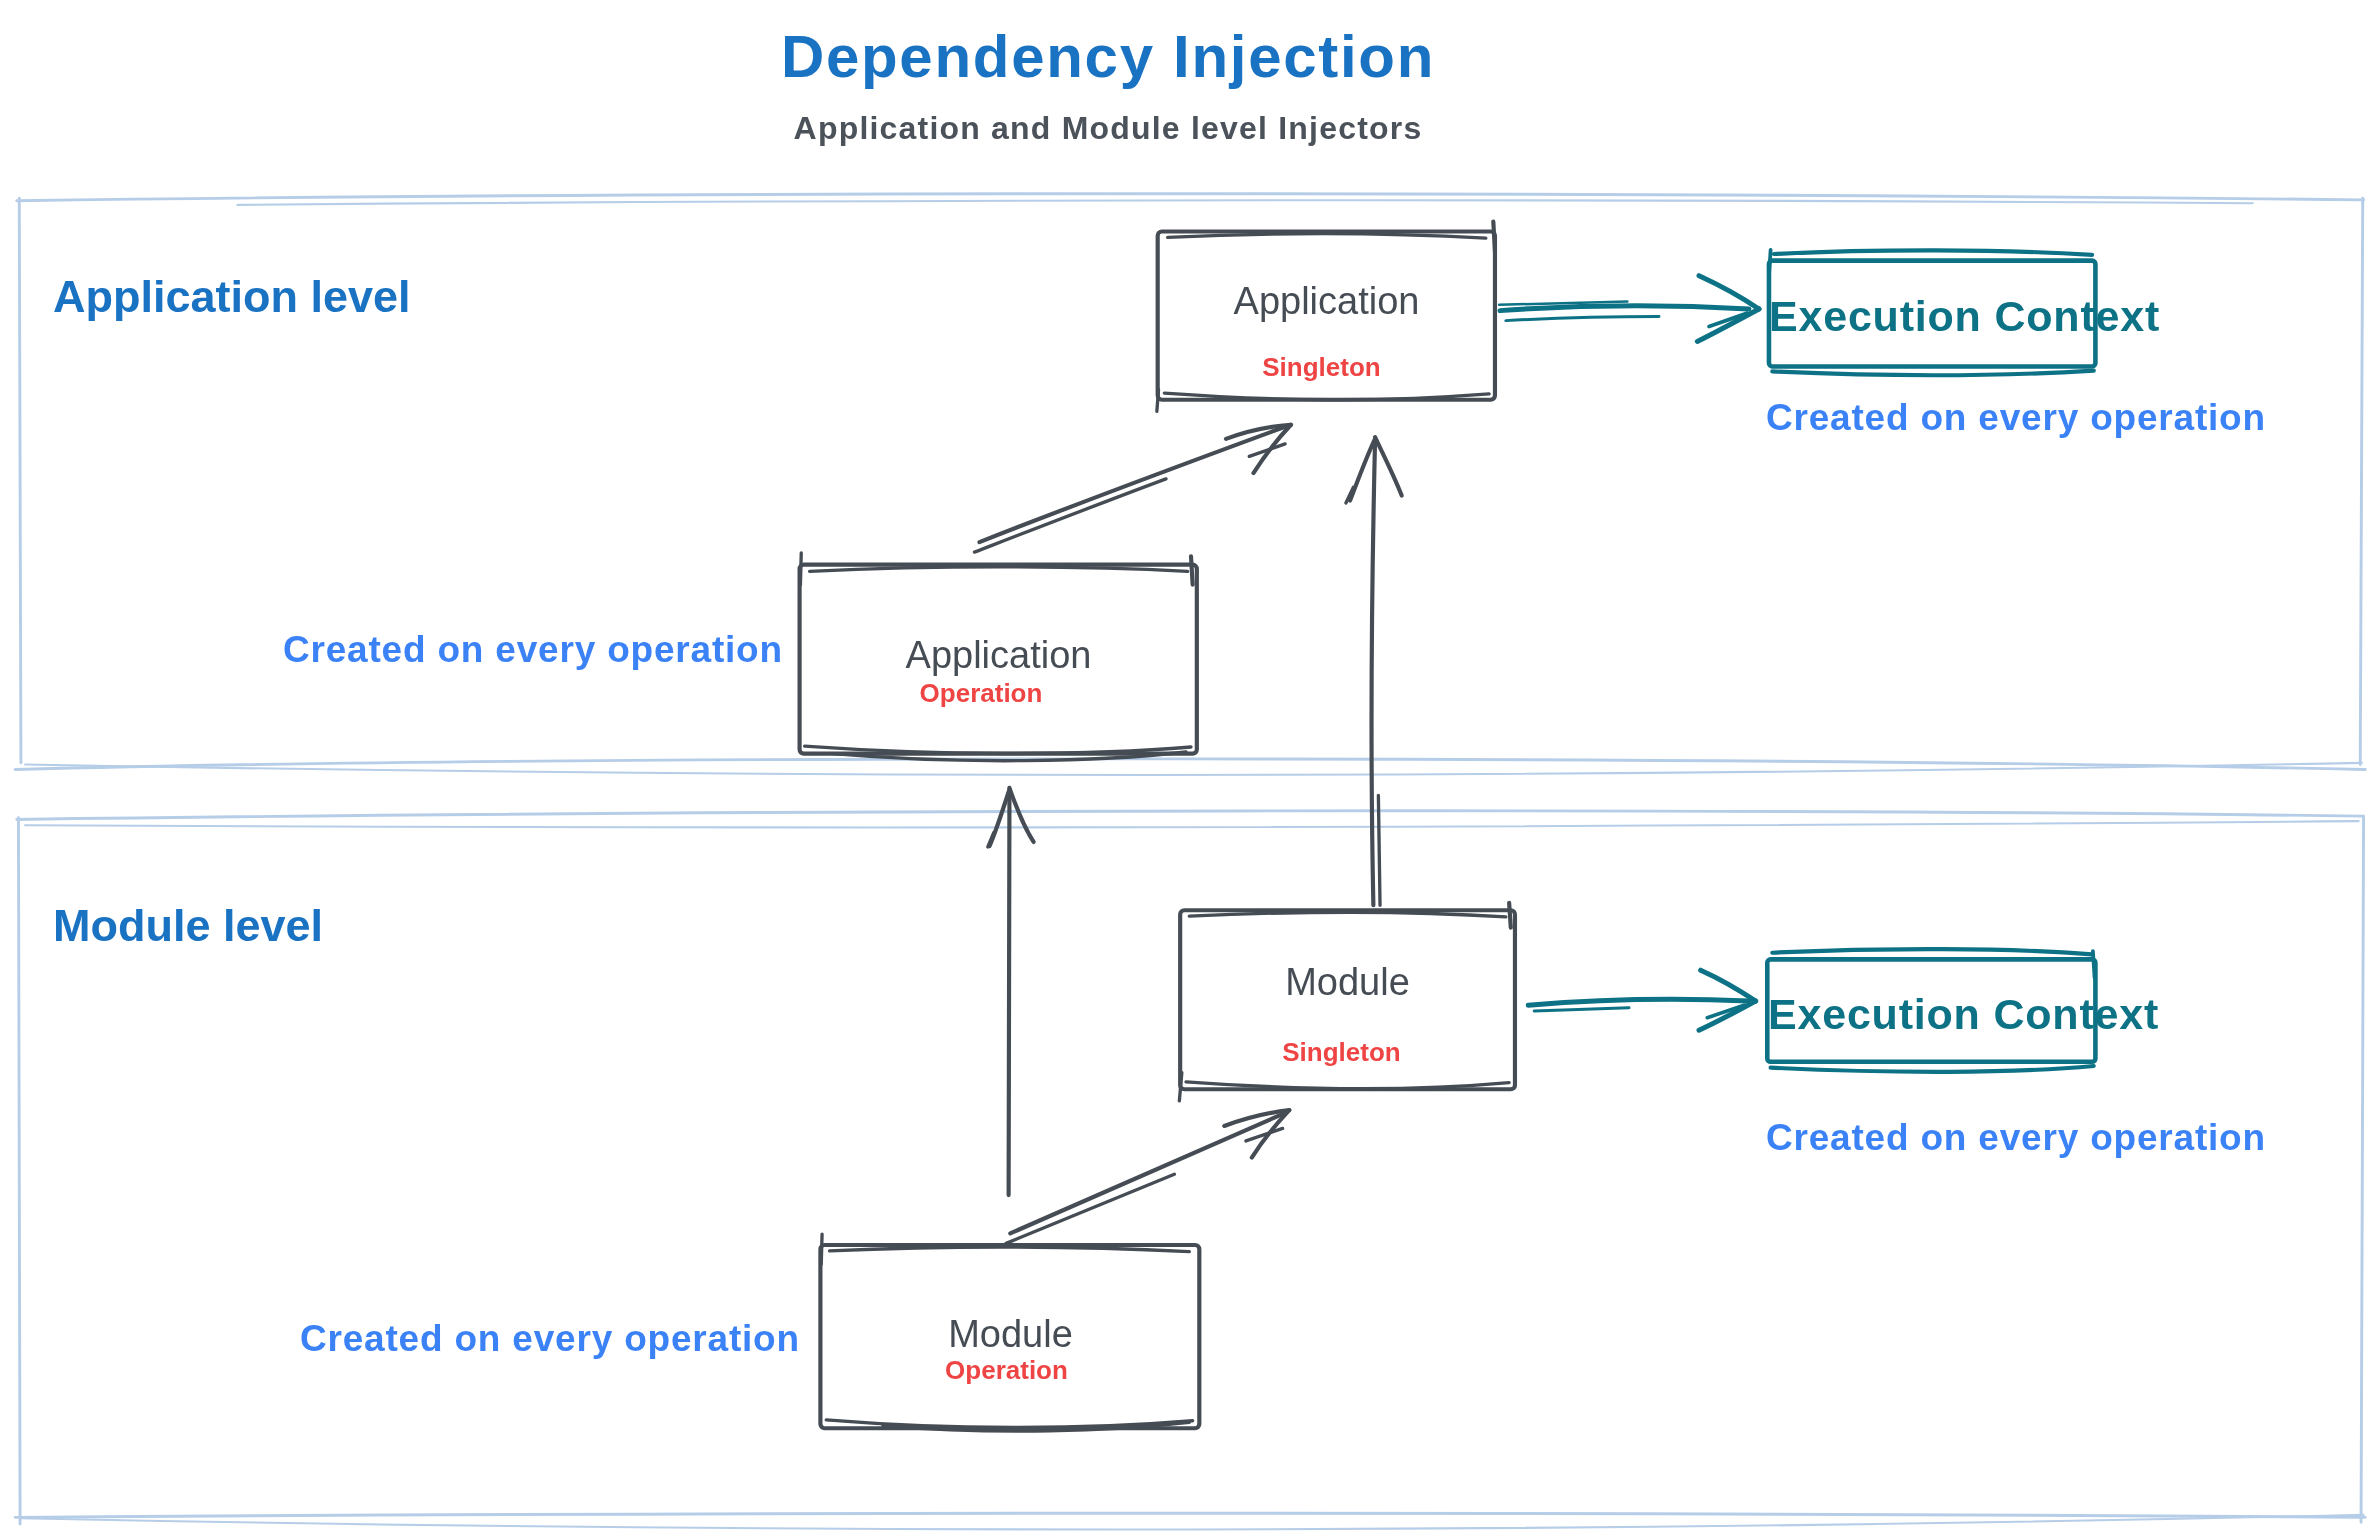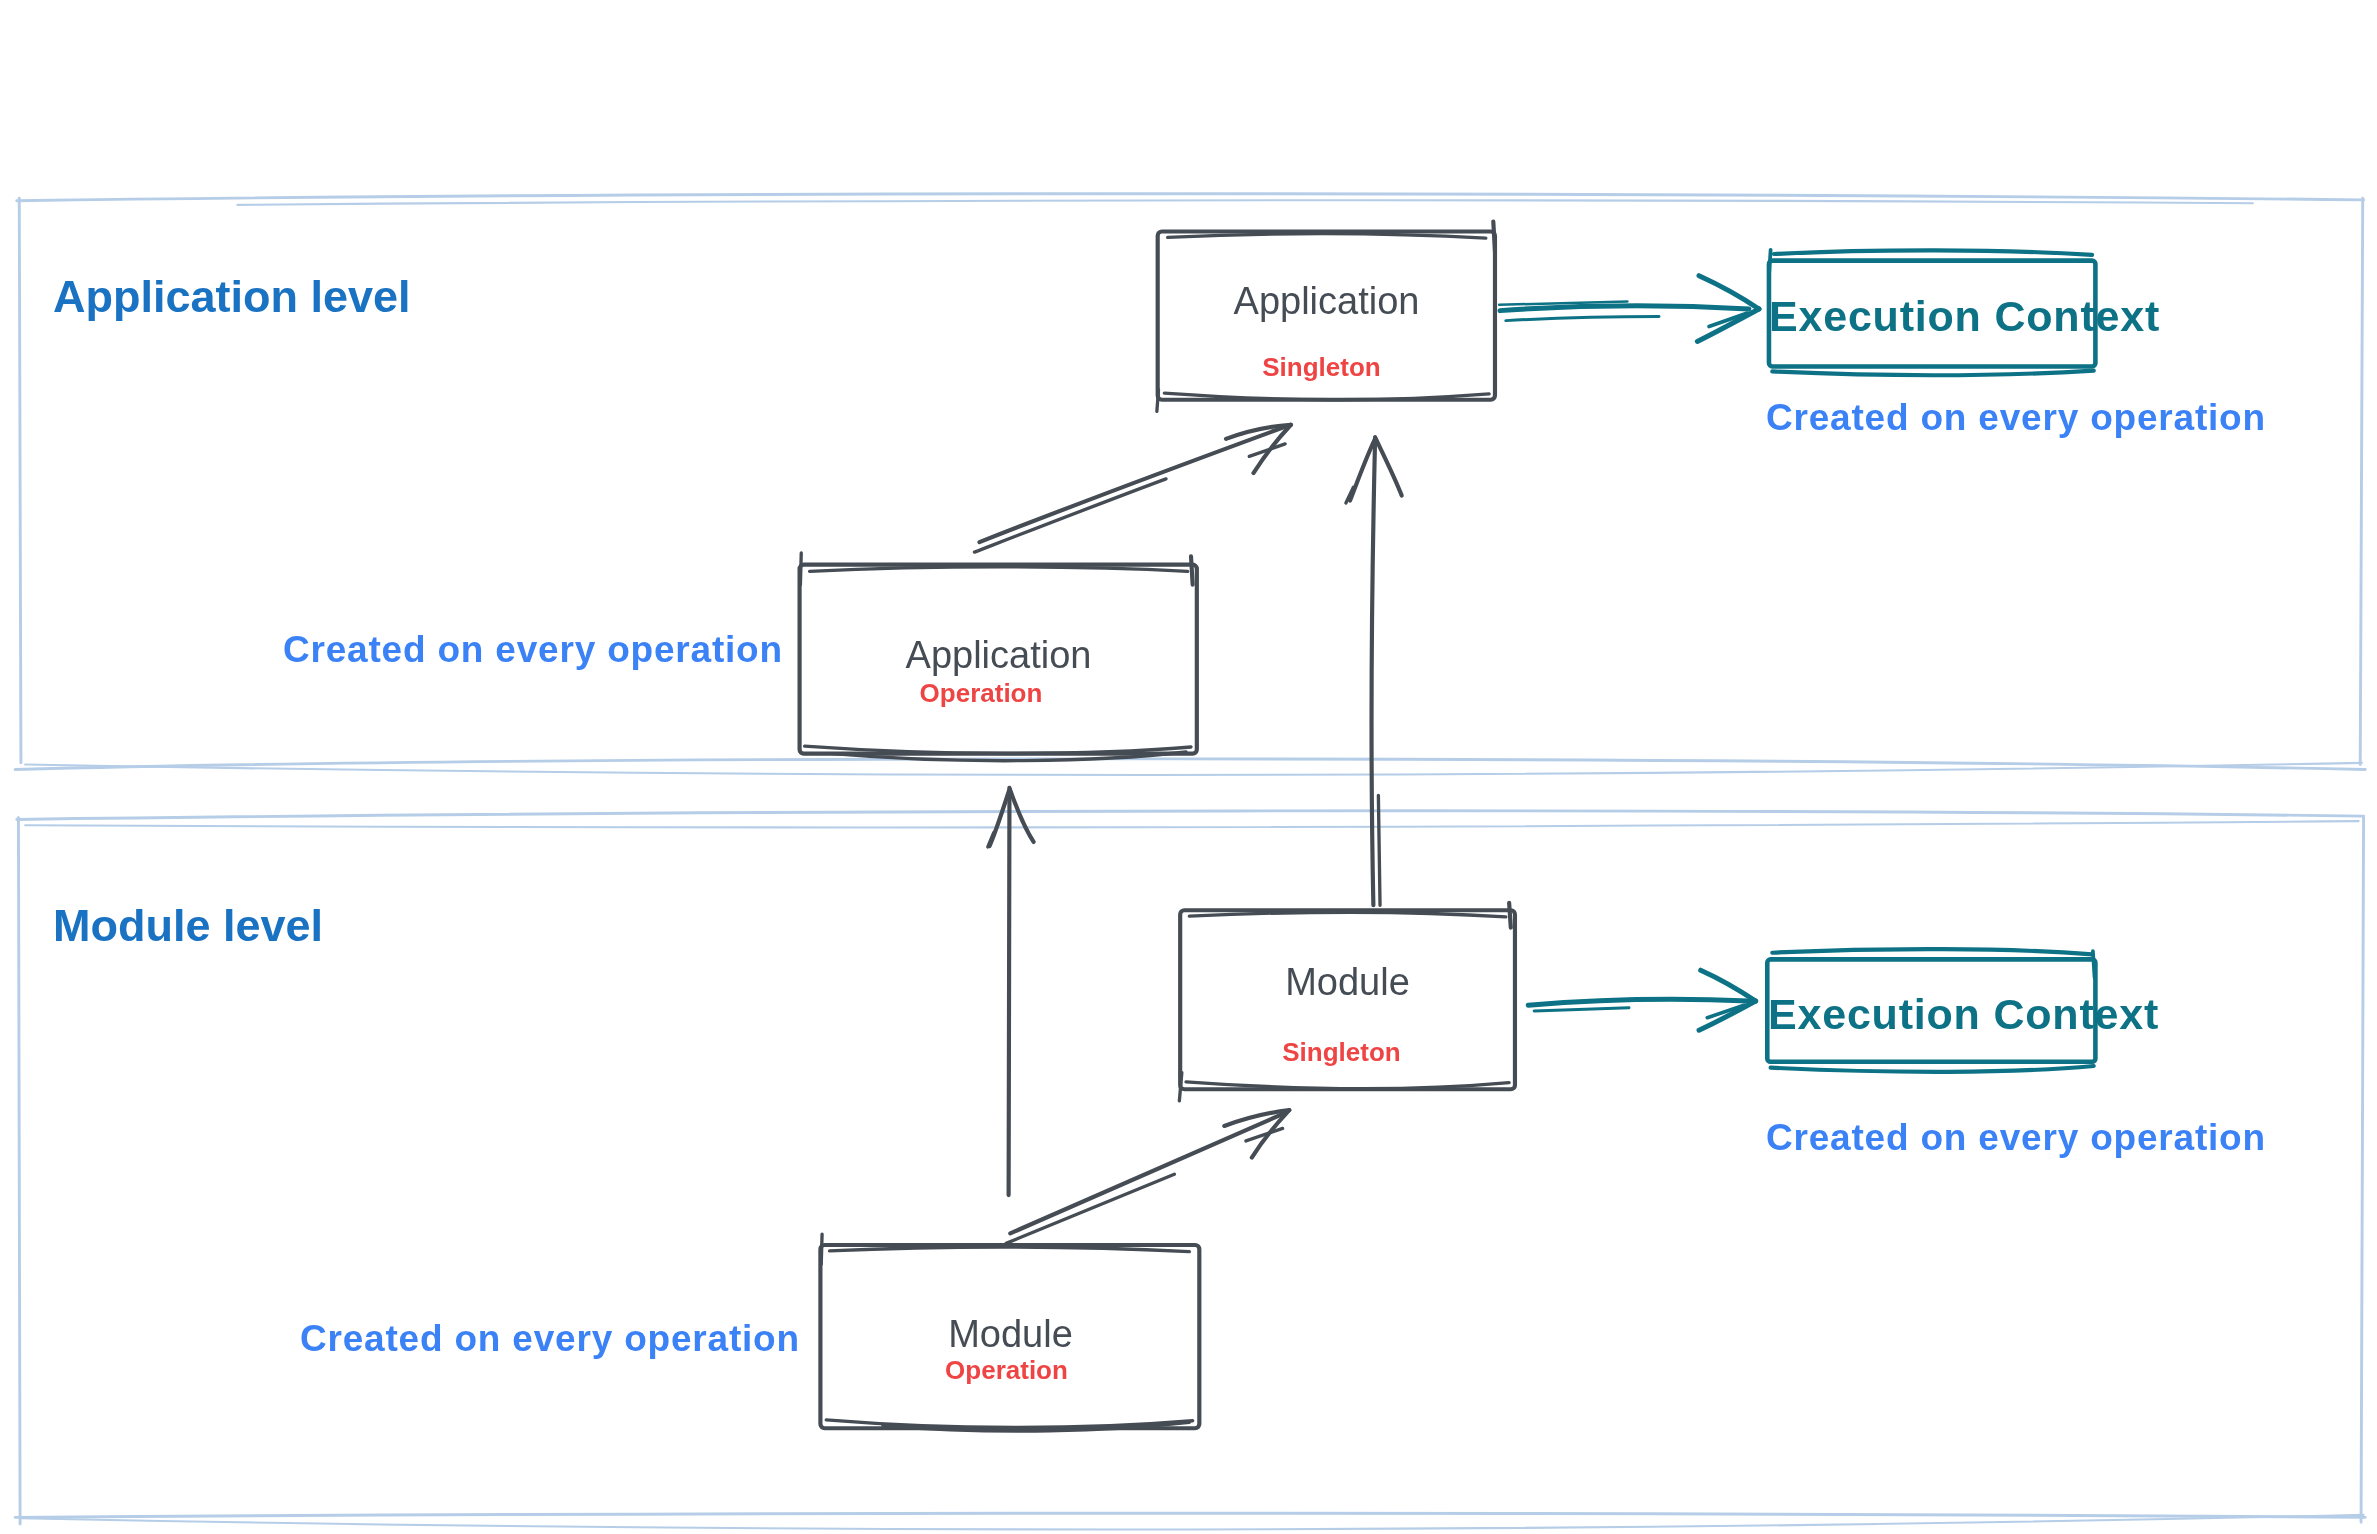--- a/index.html
+++ b/index.html
@@ -140,20 +140,22 @@
 
     <g stroke="#0d7285" stroke-width="6">
       <path d="M 1835 1207 C 1920 1200 2010 1198 2100 1202"></path>
       <path d="M 1842 1214 L 1956 1210" stroke-width="3.5"></path>
       <path d="M 2108 1202 C 2087 1188 2062 1174 2042 1165"></path>
       <path d="M 2108 1202 C 2086 1214 2060 1228 2040 1237"></path>
       <path d="M 2050 1222 L 2094 1207" stroke-width="4.5"></path>
     </g>
   </svg>
 
+  <div class="txt title">Dependency Injection</div>
+  <div class="txt subtitle">Application and Module level Injectors</div>
 
   <div class="txt section-label" style="left:53px;top:252px;">Application level</div>
 
   <div class="txt box-title" style="left:1158px;top:280px;width:337px;">Application</div>
   <div class="txt box-scope" style="left:1158px;top:352px;width:327px;">Singleton</div>
 
   <div class="txt exec-label" style="left:1769px;top:292px;width:327px;">Execution Context</div>
   <div class="txt note" style="left:1766px;top:397px;width:500px;">Created on every operation</div>
 
   <div class="txt note" style="left:283px;top:629px;width:500px;">Created on every operation</div>

